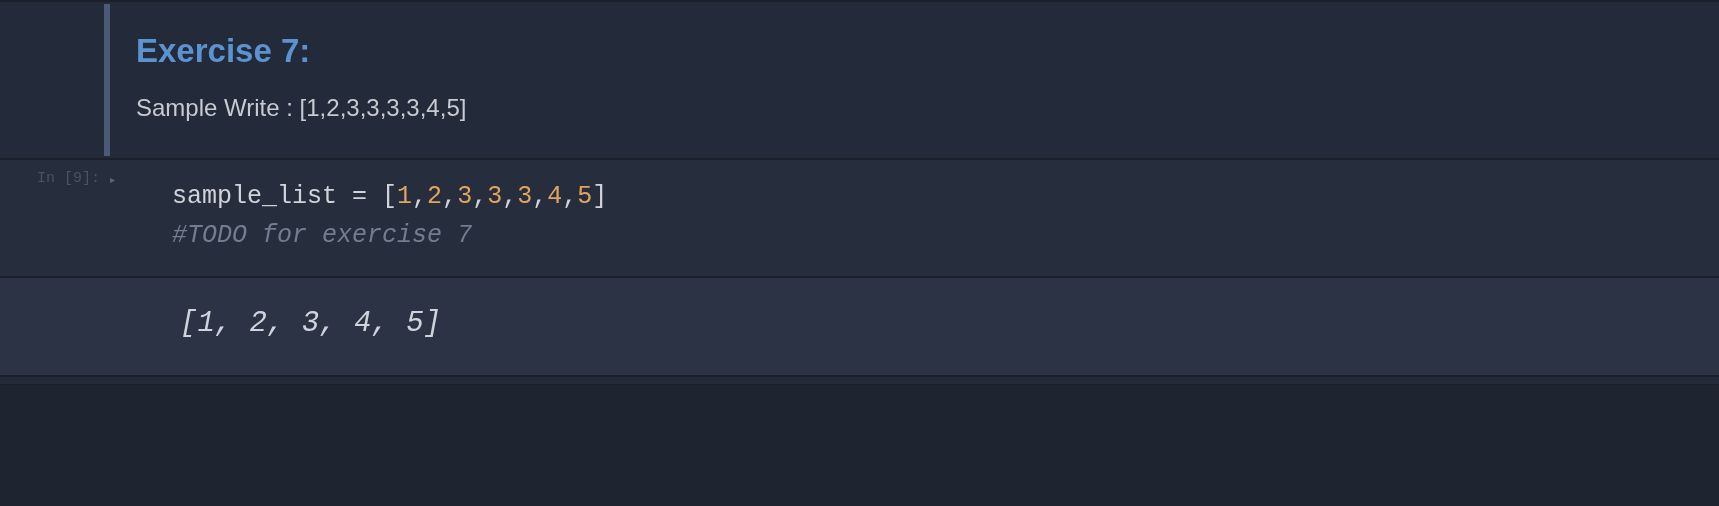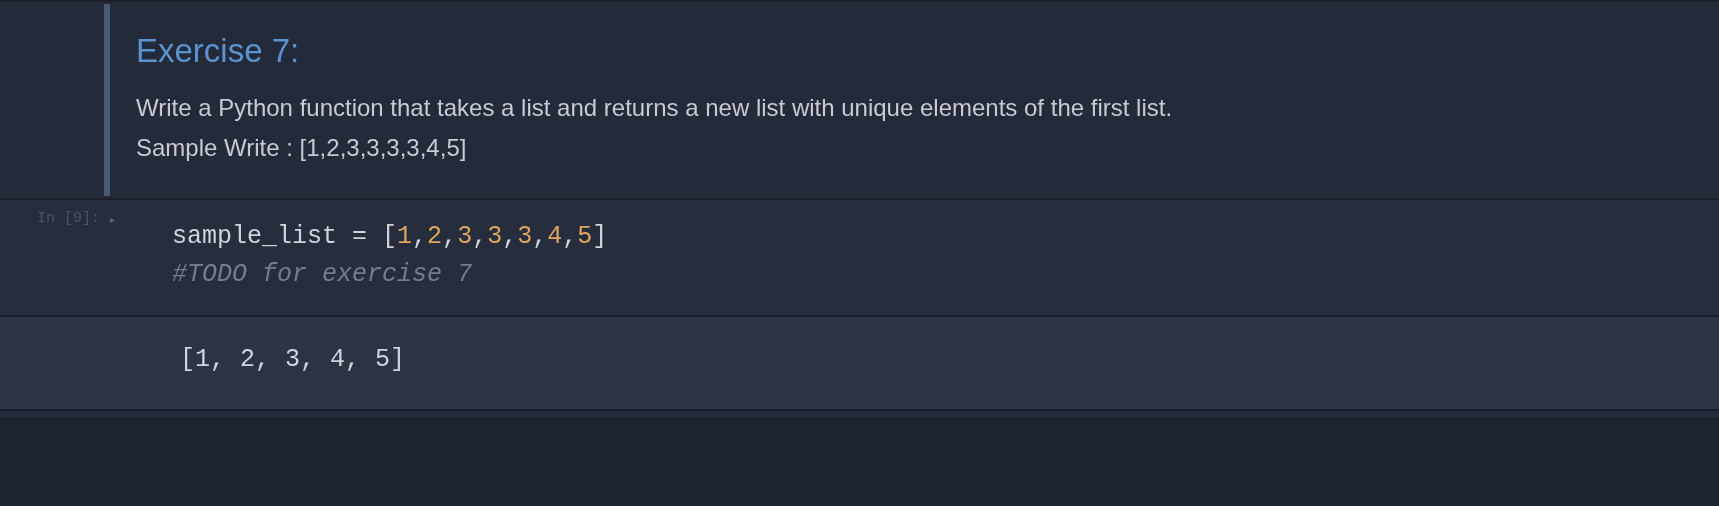--- a/index.html
+++ b/index.html
@@ -41,21 +41,21 @@
   }
   .md-content {
     padding: 20px 22px 28px 26px;
     font-size: 24px;
     line-height: 1.65;
     color: #c7cad1;
   }
   .md-content h3 {
     color: #5b93d1;
     font-size: 33px;
-    font-weight: 400;
+    font-weight: 700;
     margin-bottom: 10px;
   }
   
   .code-cell {
     background: #262d3c;
     border-bottom: 1px solid #1a1f29;
   }
   .code-cell .cell-body {
     display: flex;
     align-items: flex-start;
@@ -83,41 +83,41 @@
   .tok-cmt   { color: #737d91; font-style: italic; text-align: center; }
   
   .out-cell {
     background: #2b3345;
     border-top: 1px solid #1a1f29;
     border-bottom: 2px solid #1a1f29;
   }
   .out-content {
     padding: 24px 20px 30px 70px;
     font-family: "SFMono-Regular", Consolas, "Liberation Mono", Menlo, monospace;
-    font-size: 25px;
+    font-size: 29px;
     line-height: 1.5;
     color: #cfd3db;
     white-space: pre;
+    font-style: italic;
   }
   
   .stub {
     height: 8px;
     background: #232a39;
     border-bottom: 1px solid #1a1f29;
   }
 </style>
 </head>
 <body>
 
 <div class="cell md-cell">
   <div class="prompt-area"></div>
   <div class="cell-body">
     <div class="md-content">
       <h3>Exercise 7:</h3>
-      <div>Write a Python function that takes a list and returns a new list with unique elements of the first list.</div>
       <div>Sample Write : [1,2,3,3,3,3,4,5]</div>
     </div>
   </div>
 </div>
 
 <div class="cell code-cell">
   <div class="prompt-area">In [9]:</div>
   <div class="cell-body">
     <div class="collapser">▸</div>
     <div class="code-content"><span class="tok-var">sample_list</span><span class="tok-op"> = </span><span class="tok-punc">[</span><span class="tok-num">1</span><span class="tok-punc">,</span><span class="tok-num">2</span><span class="tok-punc">,</span><span class="tok-num">3</span><span class="tok-punc">,</span><span class="tok-num">3</span><span class="tok-punc">,</span><span class="tok-num">3</span><span class="tok-punc">,</span><span class="tok-num">4</span><span class="tok-punc">,</span><span class="tok-num">5</span><span class="tok-punc">]</span>

